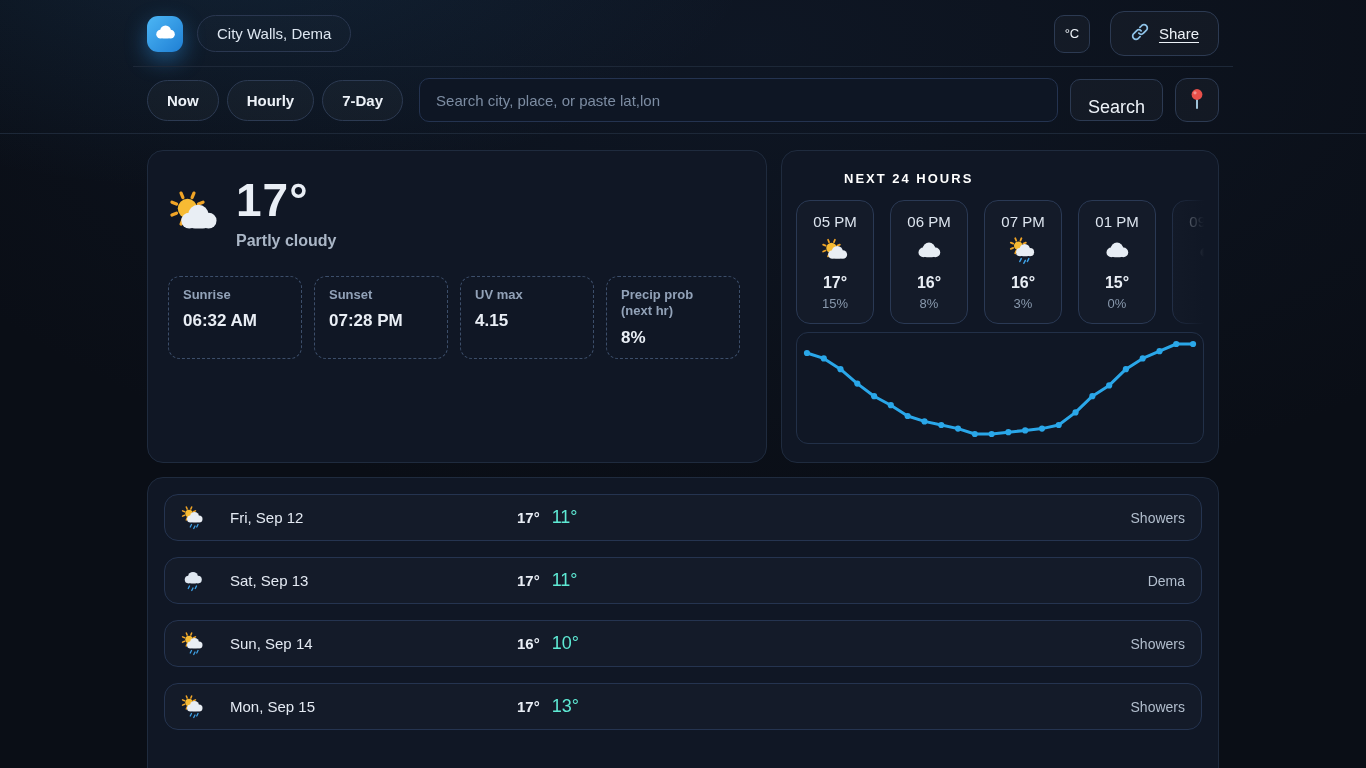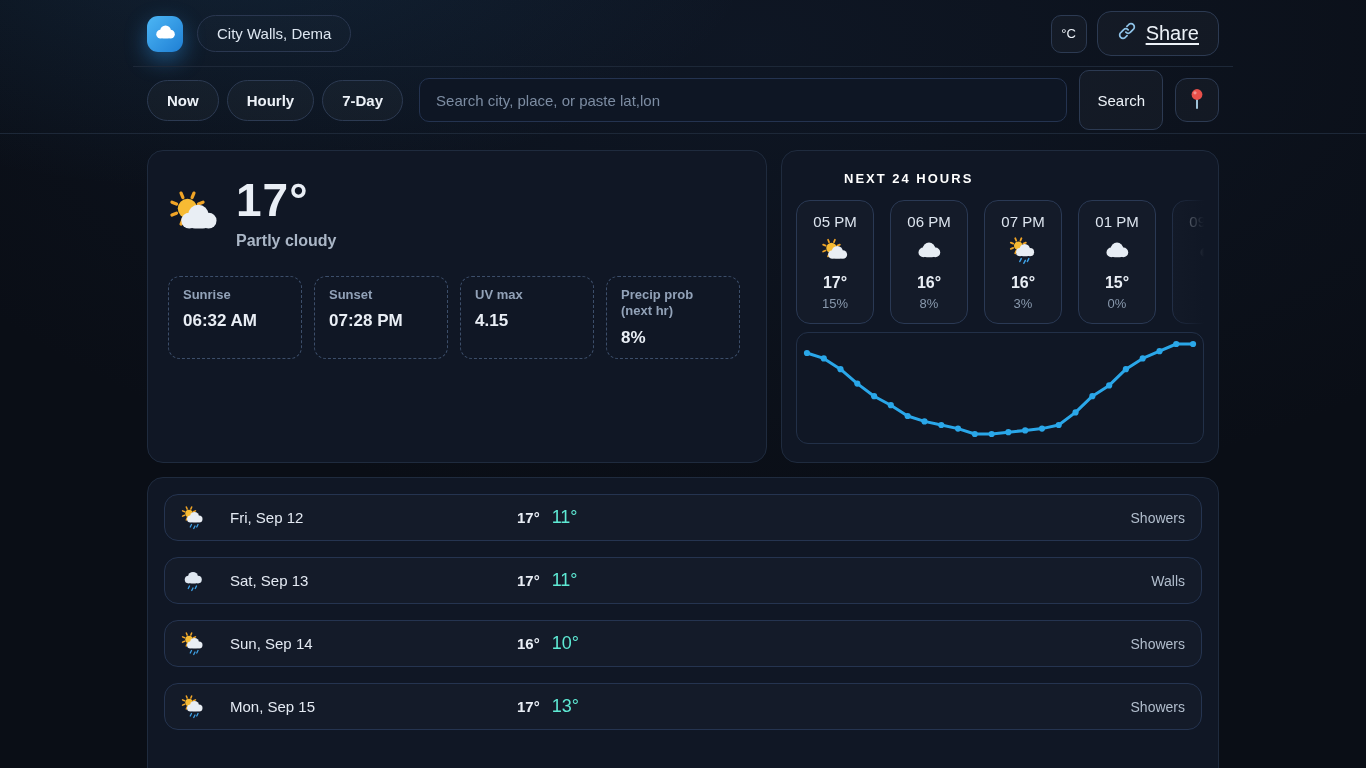--- a/index.html
+++ b/index.html
@@ -27,35 +27,35 @@
     margin-left:14px; padding:9px 19px; border:1px solid #2a3750; border-radius:20px;
     background:rgba(255,255,255,.015); font-size:15px; color:#dde6f0;
   }
   .spacer { flex:1; }
   .btn {
     background:rgba(255,255,255,.03); border:1px solid #2c3a52; color:#edf2f8;
     cursor:pointer; font-family:inherit;
   }
   .unit-btn { width:36px; height:38px; border-radius:10px; font-size:13px; }
   .share-btn {
-    margin-left:10px; height:45px; padding:0 19px; border-radius:14px;
-    display:flex; align-items:center; gap:9px; font-size:20px;
+    margin-left:20px; height:45px; padding:0 19px; border-radius:14px;
+    display:flex; align-items:center; gap:9px; font-size:15px;
   }
   .share-txt { text-decoration:underline; text-underline-offset:3px; }
 
   
   .navbar { border-bottom:1px solid #1d2838; }
   .row2 { height:66px; display:flex; align-items:center; }
   .tab { padding:11px 19px; border-radius:22px; font-weight:bold; font-size:15px; margin-right:8px; }
   .search-input {
     flex:1; height:44px; margin-left:8px; border-radius:10px; background:#0e1624;
     border:1px solid #243350; padding:0 16px; color:#e9eef5; font-size:15px; font-family:inherit; outline:none;
   }
   .search-input::placeholder { color:#7c8ca2; }
-  .search-btn { height:60px; padding:17px 17px; border-radius:10px; margin-left:12px; font-size:15px; }
+  .search-btn { height:42px; padding:17px 17px; border-radius:10px; margin-left:12px; font-size:18px; }
   .pin-btn { height:44px; width:44px; border-radius:12px; margin-left:12px; display:flex; align-items:center; justify-content:center; }
 
   
   .main { padding-top:16px; }
   .grid { display:grid; grid-template-columns:1fr 438px; gap:14px; }
   .card { background:#101725; border:1px solid #1f2b3e; border-radius:16px; }
 
   .current-card { padding:20px; }
   .now { display:flex; align-items:center; gap:16px; margin:6px 0 26px; }
   .big-icon svg { width:52px; height:52px; display:block; }
@@ -379,21 +379,21 @@
               <line x1="17" y1="34" x2="14.5" y2="39" stroke="#3fa2e6" stroke-width="2.6" stroke-linecap="round"></line>
               <line x1="24" y1="38" x2="21.5" y2="43" stroke="#3fa2e6" stroke-width="2.6" stroke-linecap="round"></line>
               <line x1="31" y1="34" x2="28.5" y2="39" stroke="#3fa2e6" stroke-width="2.6" stroke-linecap="round"></line>
             </svg>
           </span>
           <div class="d-name">Sat, Sep 13</div>
           <div class="d-temps">
             <span class="d-hi">17°</span>
             <span class="d-lo">11°</span>
           </div>
-          <div class="d-cond">Walls</div>
+          <div class="d-cond">Dema</div>
         </div>
 
         <div class="day-row">
           <span class="d-icon">
             <svg viewBox="0 0 48 48">
               <line x1="24.776855558857225" y1="18.635492607468354" x2="28.934313455158012" y2="20.357568053111258" stroke="#f0a426" stroke-width="3" stroke-linecap="round"></line>
               <line x1="19.635492607468354" y1="23.776855558857225" x2="21.357568053111258" y2="27.934313455158012" stroke="#f0a426" stroke-width="3" stroke-linecap="round"></line>
               <line x1="12.364507392531648" y1="23.776855558857225" x2="10.642431946888744" y2="27.934313455158012" stroke="#f0a426" stroke-width="3" stroke-linecap="round"></line>
               <line x1="7.223144441142775" y1="18.635492607468354" x2="3.065686544841986" y2="20.357568053111258" stroke="#f0a426" stroke-width="3" stroke-linecap="round"></line>
               <line x1="7.223144441142775" y1="11.364507392531648" x2="3.0656865448419843" y2="9.642431946888745" stroke="#f0a426" stroke-width="3" stroke-linecap="round"></line>

